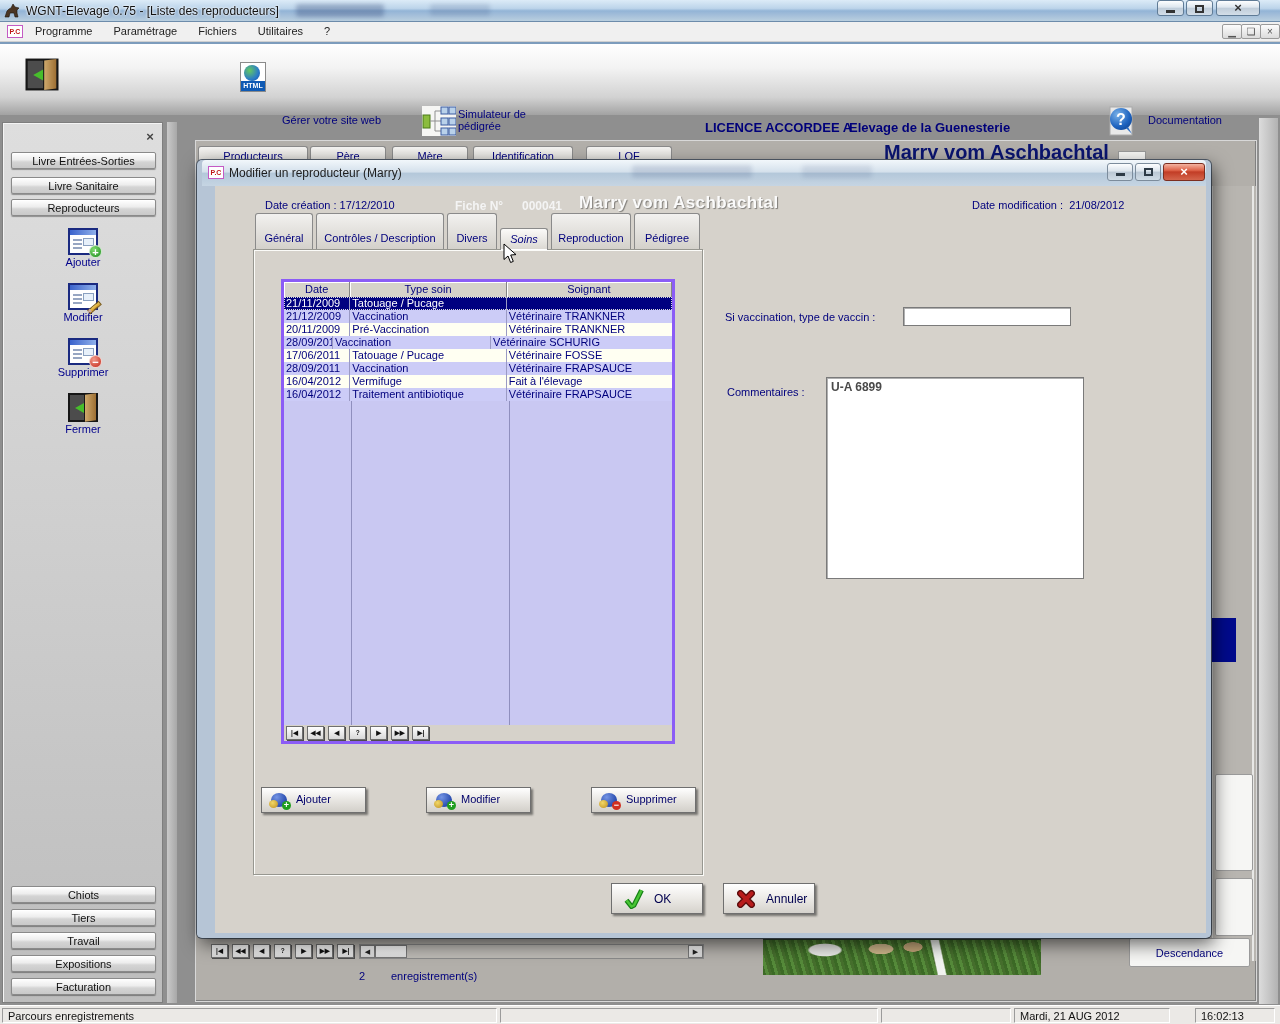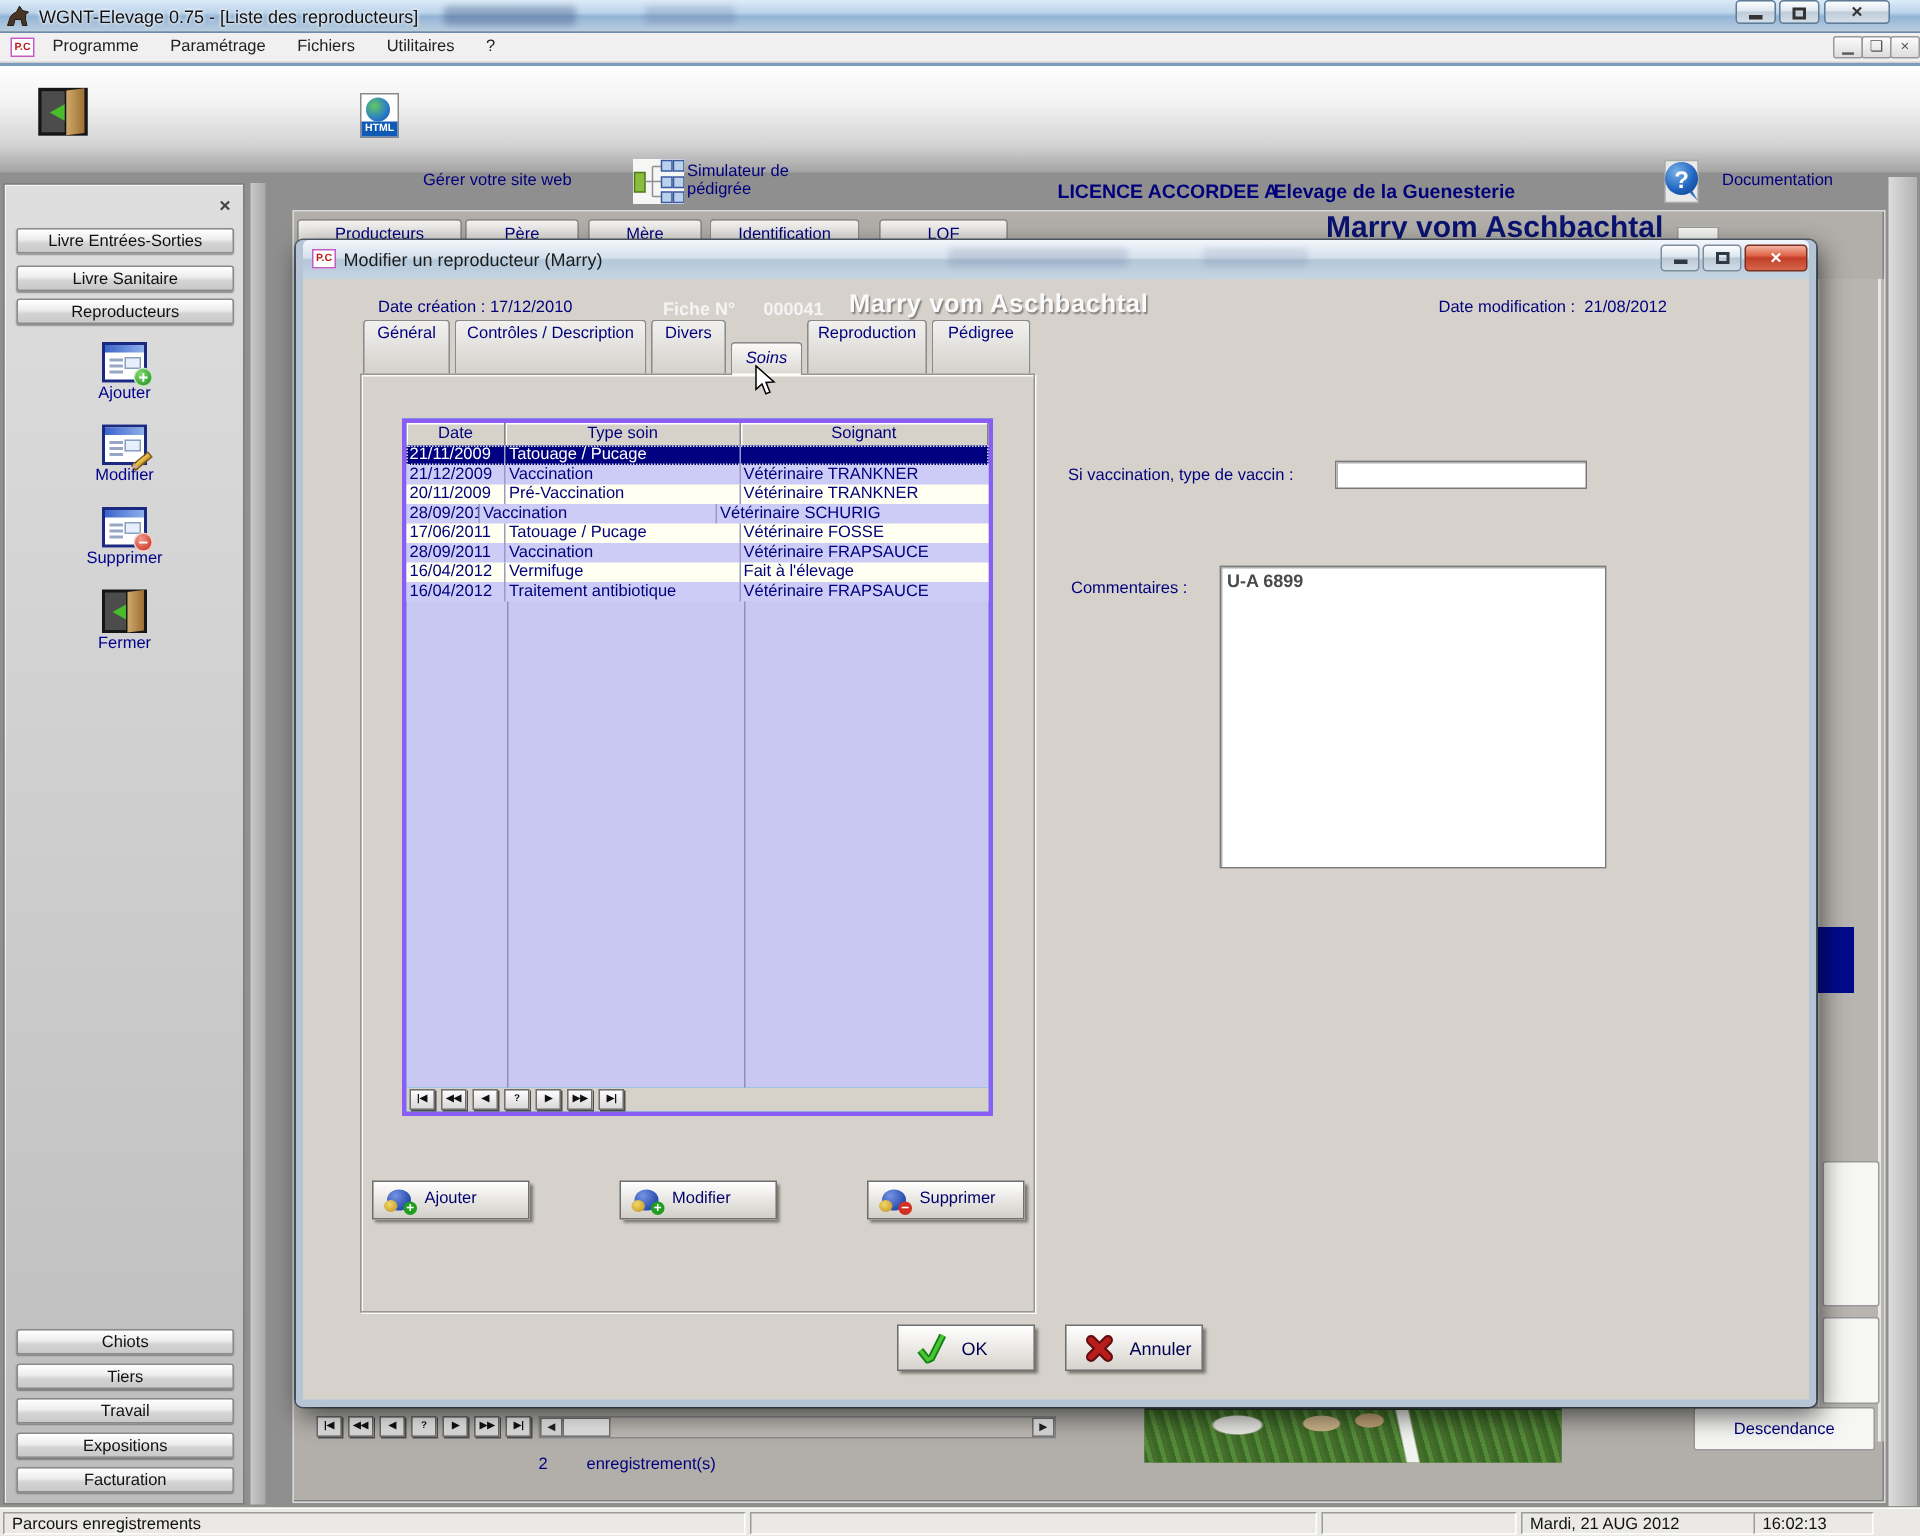--- a/index.html
+++ b/index.html
@@ -90,26 +90,26 @@
     border-radius:5px; background:#b6c5d6; box-shadow:3px 6px 18px rgba(0,0,0,.6), 0 0 0 1px #55606e; }
   #dlg-titlebar { position:relative; height:26px; border-radius:4px 4px 0 0;
     background:linear-gradient(180deg,#f2f7fb 0%,#d5e1ec 45%,#b4c8da 52%,#c6d5e3 100%); }
   #dlg-title-text { left:27px; top:6px; color:#1c1c1c; font-size:12px; white-space:nowrap; }
   .dlg-btn { top:3px; height:18px; border-radius:3px; text-align:center; }
   .dlg-btn.norm { border:1px solid #7c8c9c; background:linear-gradient(180deg,#fdfeff,#dbe4ec 45%,#bac7d4 50%,#d0dce6); }
   .dlg-btn.close { border:1px solid #7c2e20; background:linear-gradient(180deg,#f3b3a0,#dd6248 40%,#c23d26 50%,#d4654c);
     color:#fff; font-weight:bold; font-size:13px; line-height:16px; }
   .dlg-btn .bar { margin:9px auto 0; width:9px; height:3px; background:#2d3a46; }
   .dlg-btn .box { margin:4px auto 0; width:9px; height:8px; border:2px solid #2d3a46; }
-  #dlg-body { position:relative; height:747px; background:#d6d2cb; }
+  #dlg-body { position:relative; height:747px; background:#d6d2cb;margin-left:13px; }
   .navy { color:#00007d; }
   .white-hdr { color:#f4f4f4; font-weight:bold; font-size:12px; }
   #dlg-dogname { color:#fafafa; font-size:17px; font-weight:bold; letter-spacing:.4px; text-shadow:1px 1px 1px rgba(0,0,0,.4); }
 
-  .dtab { height:37px; padding-top:2px; text-align:center; color:#00007d; margin-right:3px;
+  .dtab { height:37px; padding-top:18px; text-align:center; color:#00007d; margin-right:3px;
     background:linear-gradient(180deg,#f2f1ef,#d3d0ca); border:1px solid #8a8a8a; border-bottom:none; border-radius:3px 3px 0 0; }
   .dtab.active { height:22px; padding-top:4px; background:linear-gradient(180deg,#fbfaf8,#dad7d1); z-index:3; box-shadow:0 -1px 0 #fff inset;font-style:italic; }
   .pagebox { border:1px solid #979790; box-shadow:inset 1px 1px 0 #fbfbf8, 1px 1px 0 #fbfbf8; }
 
   
   #grid { border:3px solid #8b5cf6; background:#0ea5e9; }
   #grid-head { display:flex; height:15px; background:#d6d2ca; }
   #grid-head .hc { color:#00007d; text-align:center; padding-top:1px; border-right:1px solid #848484;
     box-shadow:inset 1px 1px 0 #fff; }
   #grid-body { position:relative; height:428px; background:#c9c8f2; }
@@ -478,16 +478,16 @@
 
   <svg class="abs" id="cursor" style="left:503px;top:243px" width="15" height="21" viewBox="0 0 15 21">
     <path d="M1 1 L1 16.5 L5 13 L7.6 19.5 L10.3 18.4 L7.7 12 L13 11.6 Z" fill="#fff" stroke="#000" stroke-width="1"></path>
   </svg>
 
   <div class="abs" id="statusbar">
     <div class="spanel" style="left:2px;width:495px">Parcours enregistrements</div>
     <div class="spanel" style="left:500px;width:378px"></div>
     <div class="spanel" style="left:881px;width:130px"></div>
     <div class="spanel" style="left:1014px;width:156px">Mardi, 21 AUG 2012</div>
-    <div class="spanel" style="left:1169px;width:80px">16:02:13</div>
+    <div class="spanel" style="left:1195px;width:80px">16:02:13</div>
   </div>
 
 </div>
 
 </body></html>

